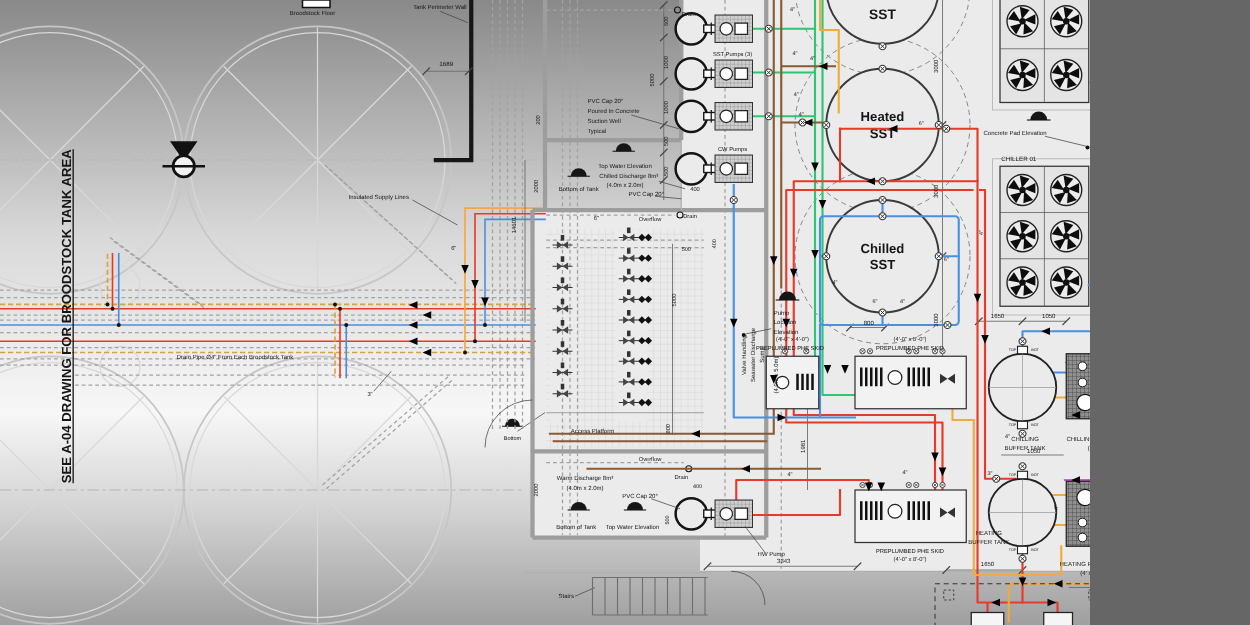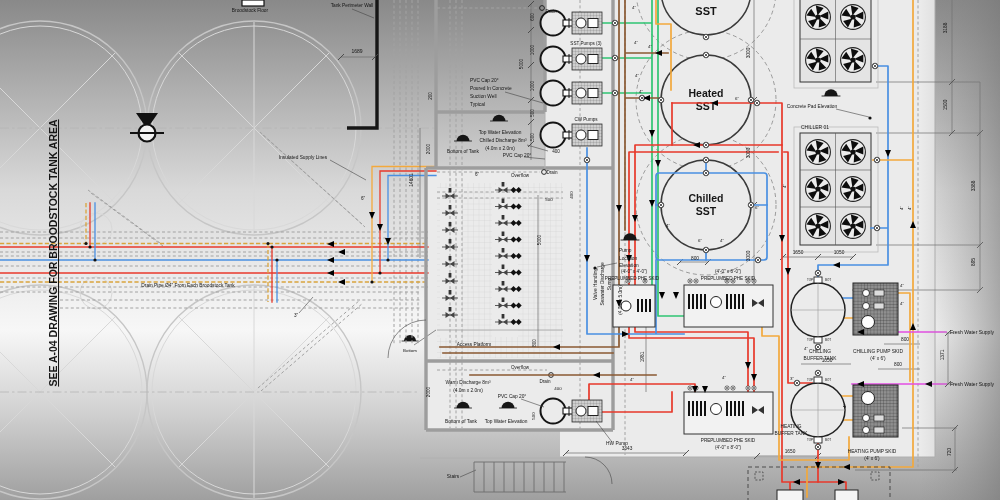--- a/index.html
+++ b/index.html
@@ -1,16 +1,16 @@
 <!DOCTYPE html>
 <html style="--pipe_red: #e8392b; --pipe_blue: #4a90e2; --pipe_green: #2fc573; --pipe_orange: #f3a93c; --pipe_gold: #d9a43c; --pipe_brown: #8a5a33; --pipe_magenta: #e44fe4; --wall_gray: #9d9d9d; --floor_light: #ebebeb;"><head>
 <meta charset="utf-8">
 <style>
   html,body{margin:0;padding:0;background:#666;}
-  .canvas{position:relative;width:1000px;height:500px;overflow:hidden;background:#0369a1;
+  .canvas{position:relative;width:872px;height:500px;overflow:hidden;background:#0369a1;
           font-family:"Liberation Sans",sans-serif;}
   svg text{font-family:"Liberation Sans",sans-serif;fill:#161616;}
   .pipe{fill:none;stroke-width:1.7;stroke-linejoin:round;stroke-linecap:square;}
   .thinpipe{stroke-width:1.3;}
   .pR{stroke:var(--pipe_red);} .pB{stroke:var(--pipe_blue);} .pG{stroke:var(--pipe_green);}
   .pO{stroke:var(--pipe_orange);} .pBr{stroke:var(--pipe_brown);} .pM{stroke:var(--pipe_magenta);}
   .gdash{stroke:#a2a2a2;stroke-width:1;stroke-dasharray:3,2.4;fill:none;}
   .golddash{stroke:var(--pipe_gold);stroke-width:1.3;stroke-dasharray:4.2,2.2;fill:none;}
   .cl{stroke:#b5b5b5;stroke-width:.8;stroke-dasharray:9,3,2.5,3;fill:none;}
   .wall{stroke:var(--wall_gray);stroke-width:3.4;fill:none;}

